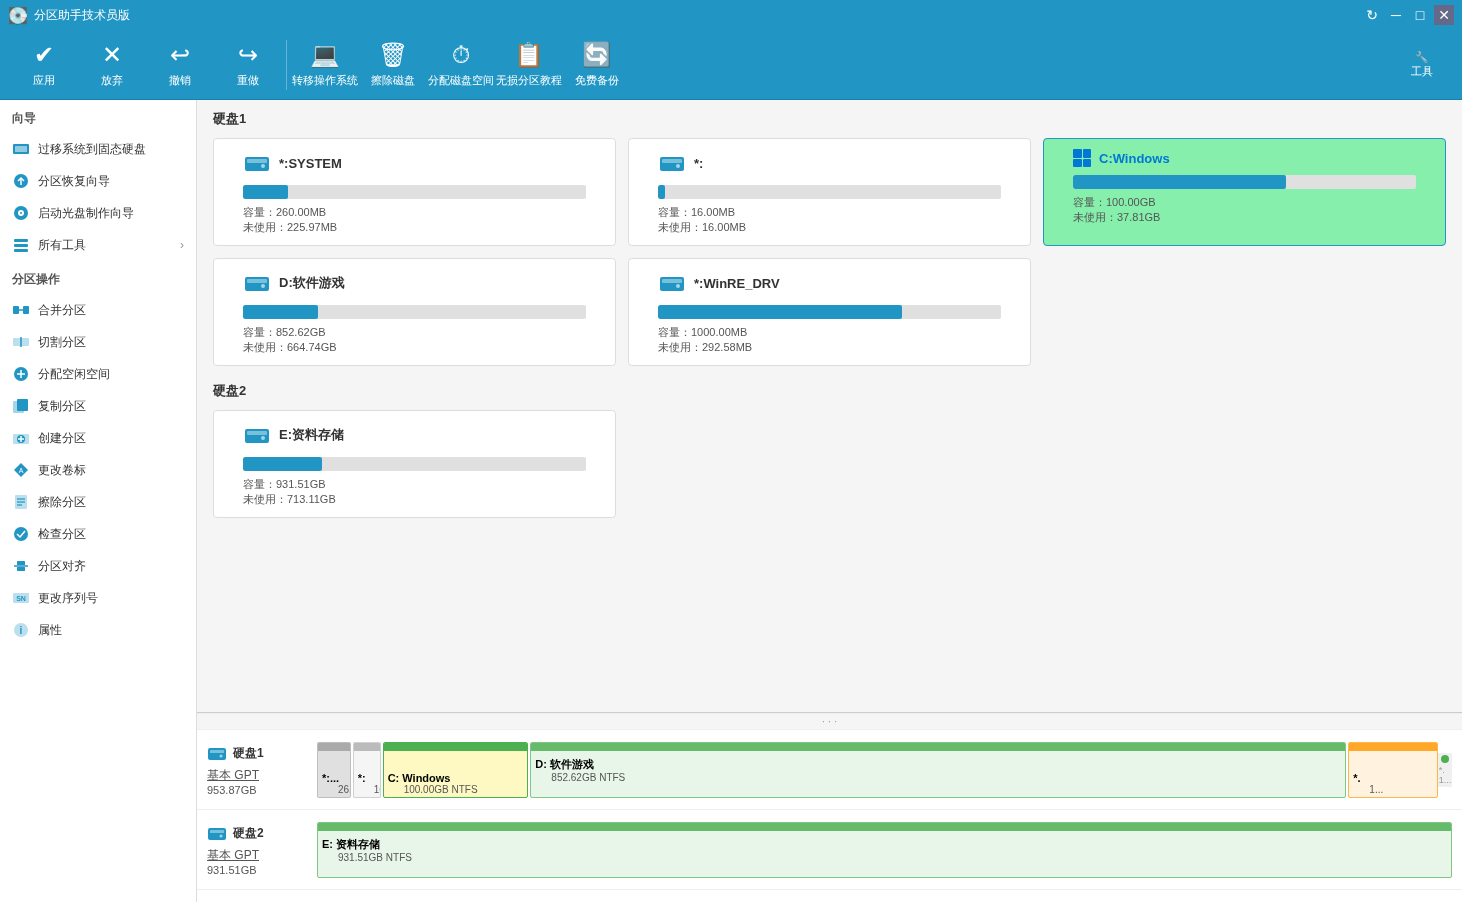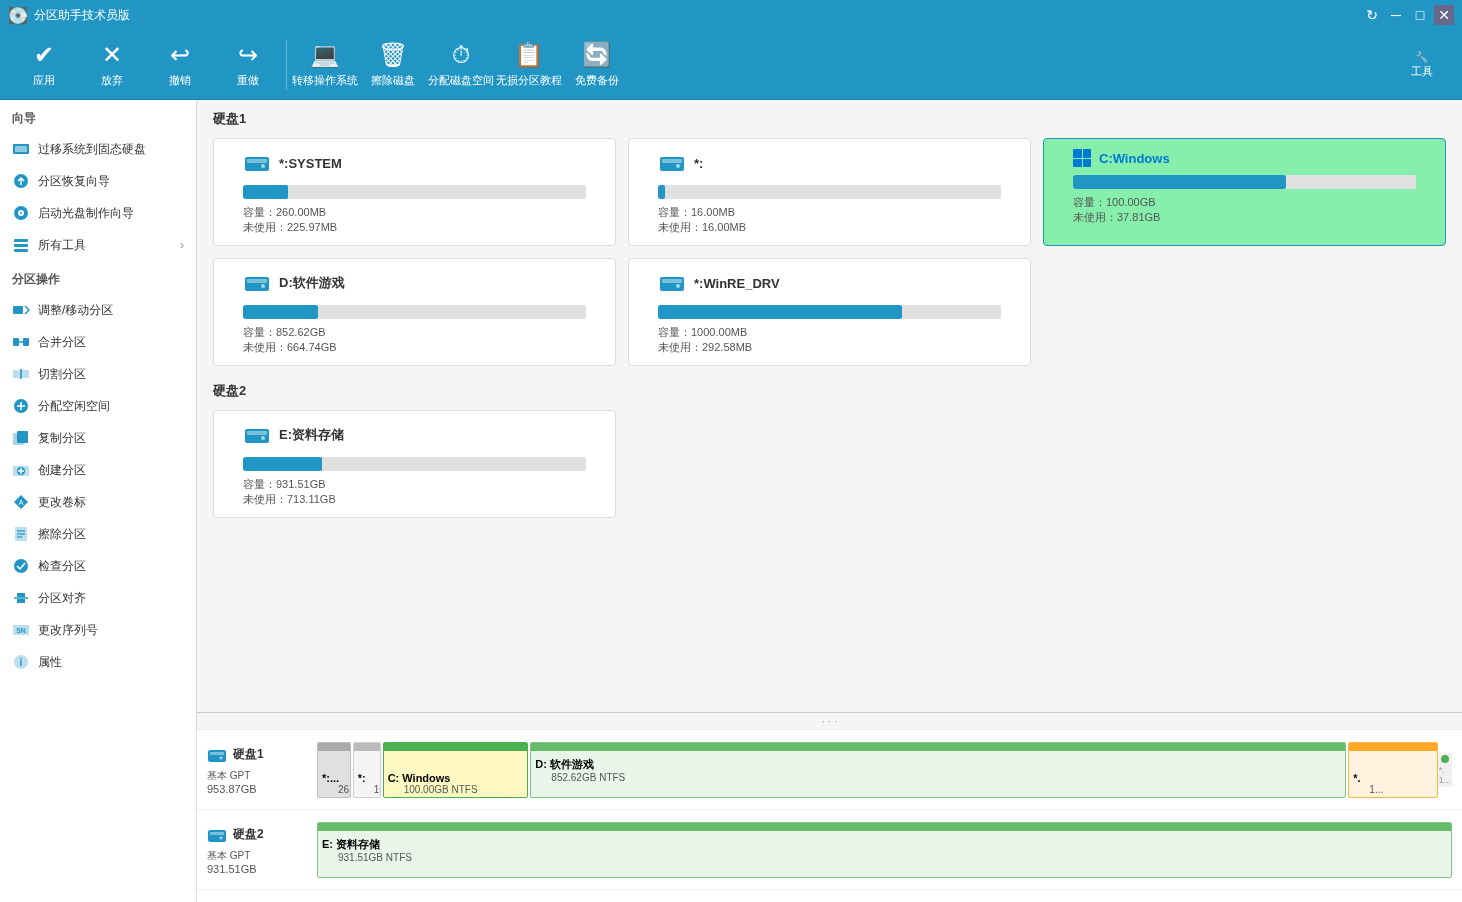--- a/index.html
+++ b/index.html
@@ -198,21 +198,21 @@
       width: 110px;
       flex-shrink: 0;
     }
     .disk-row-label {
       display: flex;
       align-items: center;
       gap: 6px;
       margin-bottom: 4px;
     }
     .disk-row-name { font-weight: bold; font-size: 12px; color: #333; }
-    .disk-row-type { font-size: 10px; color: #555; }
+    .disk-row-type { font-size: 12px; color: #555; text-decoration: underline; }
     .disk-row-size { font-size: 11px; color: #555; }
 
     .disk-row-partitions {
       flex: 1;
       display: flex;
       height: 56px;
       gap: 2px;
     }
 
     .disk-partition-block {
@@ -369,27 +369,20 @@
         <rect x="2" y="13" width="14" height="3" rx="1" fill="#2196c4"></rect>
       </svg>
       <span>所有工具</span>
       <span class="sidebar-item-arrow">›</span>
     </div>
 
     <div class="sidebar-section-title">分区操作</div>
 
     <div class="sidebar-item">
       <svg class="s-icon" viewBox="0 0 18 18" fill="none">
-        <rect x="1" y="5" width="10" height="8" rx="1" fill="#2196c4"></rect>
-        <path d="M13 5 L17 9 L13 13" stroke="#2196c4" stroke-width="1.5" fill="none"></path>
-      </svg>
-      <span>调整/移动分区</span>
-    </div>
-    <div class="sidebar-item">
-      <svg class="s-icon" viewBox="0 0 18 18" fill="none">
         <rect x="1" y="5" width="6" height="8" rx="1" fill="#2196c4"></rect>
         <rect x="11" y="5" width="6" height="8" rx="1" fill="#2196c4"></rect>
         <path d="M7 9 L11 9" stroke="#2196c4" stroke-width="1.5"></path>
       </svg>
       <span>合并分区</span>
     </div>
     <div class="sidebar-item">
       <svg class="s-icon" viewBox="0 0 18 18" fill="none">
         <rect x="1" y="5" width="16" height="8" rx="1" fill="#2196c4" opacity="0.3"></rect>
         <line x1="9" y1="4" x2="9" y2="14" stroke="#2196c4" stroke-width="1.5"></line>

